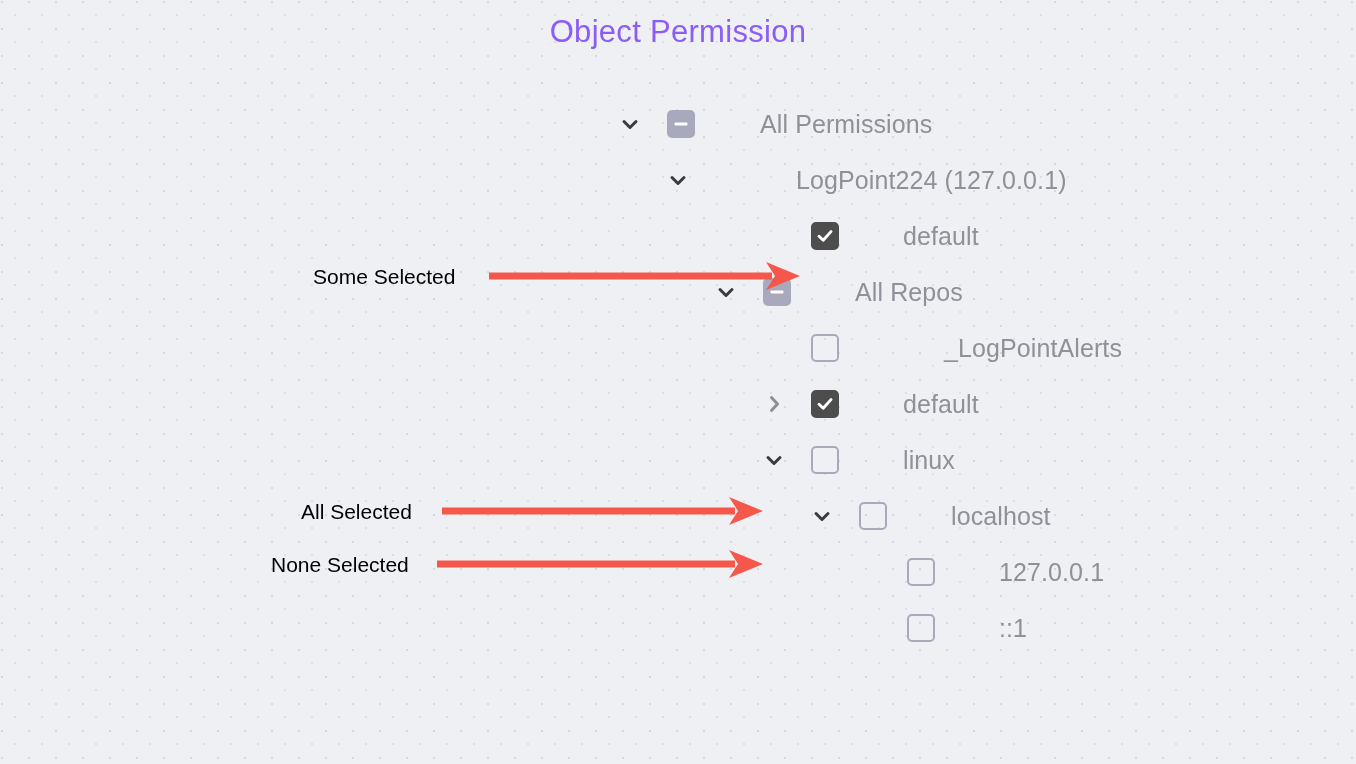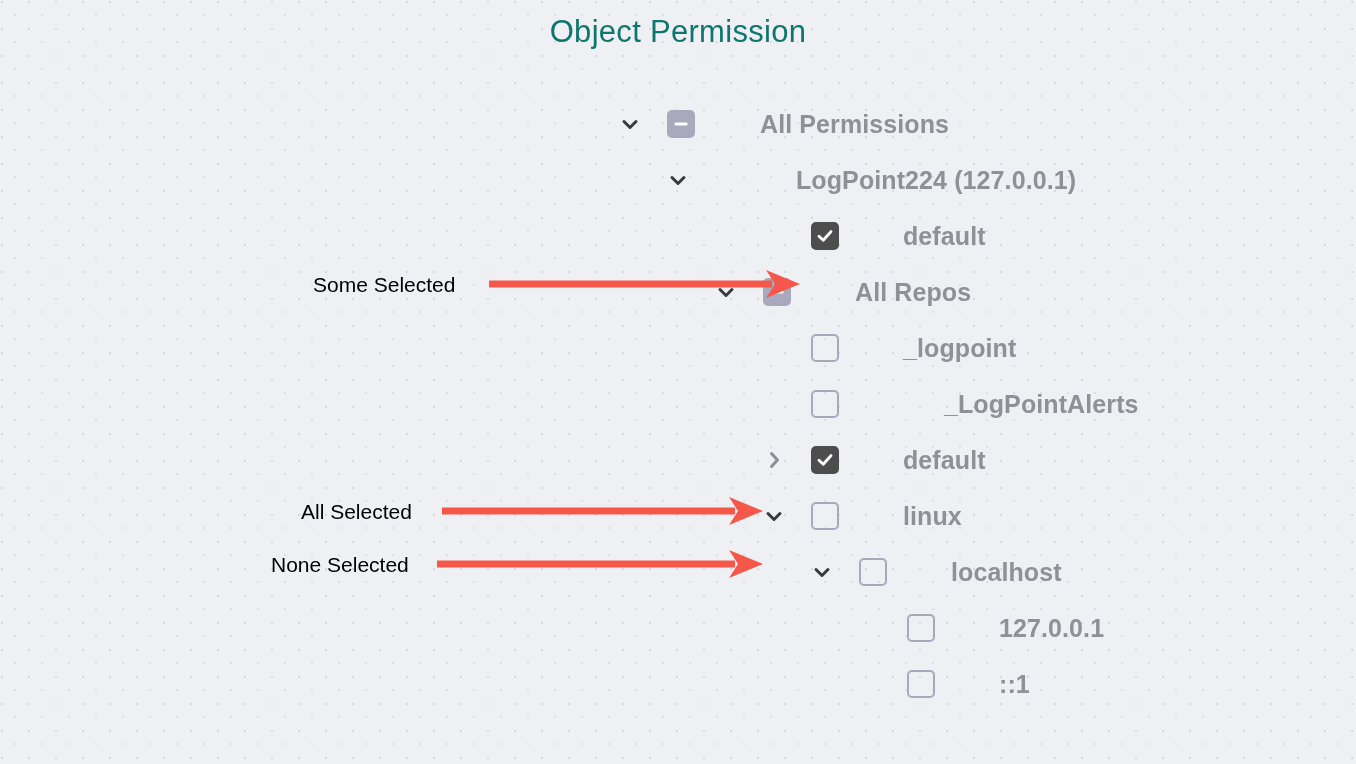--- a/index.html
+++ b/index.html
@@ -26,21 +26,21 @@
   #page-title {
     position: absolute;
     top: 14px;
     left: 0;
     width: 1356px;
     text-align: center;
     font-family: "Liberation Sans", "DejaVu Sans", sans-serif;
     font-size: 31px;
     font-weight: 300;
     letter-spacing: 0.3px;
-    color: #0f766e;
+    color: #8b5cf6;
     white-space: nowrap;
   }
 
   
   #tree {
     position: absolute;
     top: 96px;
     left: 0;
     width: 1356px;
   }
@@ -78,21 +78,21 @@
   }
   .cbox.indeterminate {
     background: #a8a9bd;
     border: 2px solid #a8a9bd;
   }
   .cbox .mark { display: block; }
   .row-label {
     position: absolute;
     font-family: "Liberation Sans", "DejaVu Sans", sans-serif;
     font-size: 25px;
-    font-weight: 700;
+    font-weight: 400;
     color: #8f9098;
     white-space: nowrap;
     letter-spacing: 0.1px;
   }
 
   
   .annotation {
     position: absolute;
     display: flex;
     align-items: center;
@@ -157,24 +157,20 @@
       </span>
       <span class="cbox indeterminate" style="left: 763px;">
         <svg class="mark" width="20" height="20" viewBox="0 0 20 20" aria-hidden="true">
           <rect x="3.5" y="8.6" width="13" height="2.9" rx="1" fill="#ffffff"></rect>
         </svg>
       </span>
       <span class="row-label" style="left: 855px;">All Repos</span>
     </div>
     <div class="tree-row">
       <span class="cbox unchecked" style="left: 811px;"></span>
-      <span class="row-label" style="left: 903px;">_logpoint</span>
-    </div>
-    <div class="tree-row">
-      <span class="cbox unchecked" style="left: 811px;"></span>
       <span class="row-label" style="left: 944px;">_LogPointAlerts</span>
     </div>
     <div class="tree-row">
       <span class="twisty" style="left: 761px;">
         <svg width="26" height="26" viewBox="0 0 26 26" aria-hidden="true">
           <path d="M10.5 6.5 L16.5 13 L10.5 19.5" fill="none" stroke="#8e8e97" stroke-width="3" stroke-linecap="round" stroke-linejoin="round"></path>
         </svg>
       </span>
       <span class="cbox checked" style="left: 811px;">
         <svg class="mark" width="20" height="20" viewBox="0 0 20 20" aria-hidden="true">
@@ -205,21 +201,21 @@
       <span class="cbox unchecked" style="left: 907px;"></span>
       <span class="row-label" style="left: 999px;">127.0.0.1</span>
     </div>
     <div class="tree-row">
       <span class="cbox unchecked" style="left: 907px;"></span>
       <span class="row-label" style="left: 999px;">::1</span>
     </div>
   </div>
 
 <div id="annotations">
-    <div class="annotation" style="left: 313px; top: 268px;">
+    <div class="annotation" style="left: 313px; top: 260px;">
       <span class="annotation-label">Some Selected</span>
       <span class="annotation-arrow" style="margin-left: 176px; position: absolute; left: 0px;">
         <svg width="311" height="32" viewBox="0 0 311 32" aria-hidden="true">
           <rect x="0" y="12.5" width="283" height="7" fill="#f5584a"></rect>
           <path d="M277 2 L311 16 L277 30 L286 16 Z" fill="#f5584a"></path>
         </svg>
       </span>
     </div>
     <div class="annotation" style="left: 301px; top: 495px;">
       <span class="annotation-label">All Selected</span>

